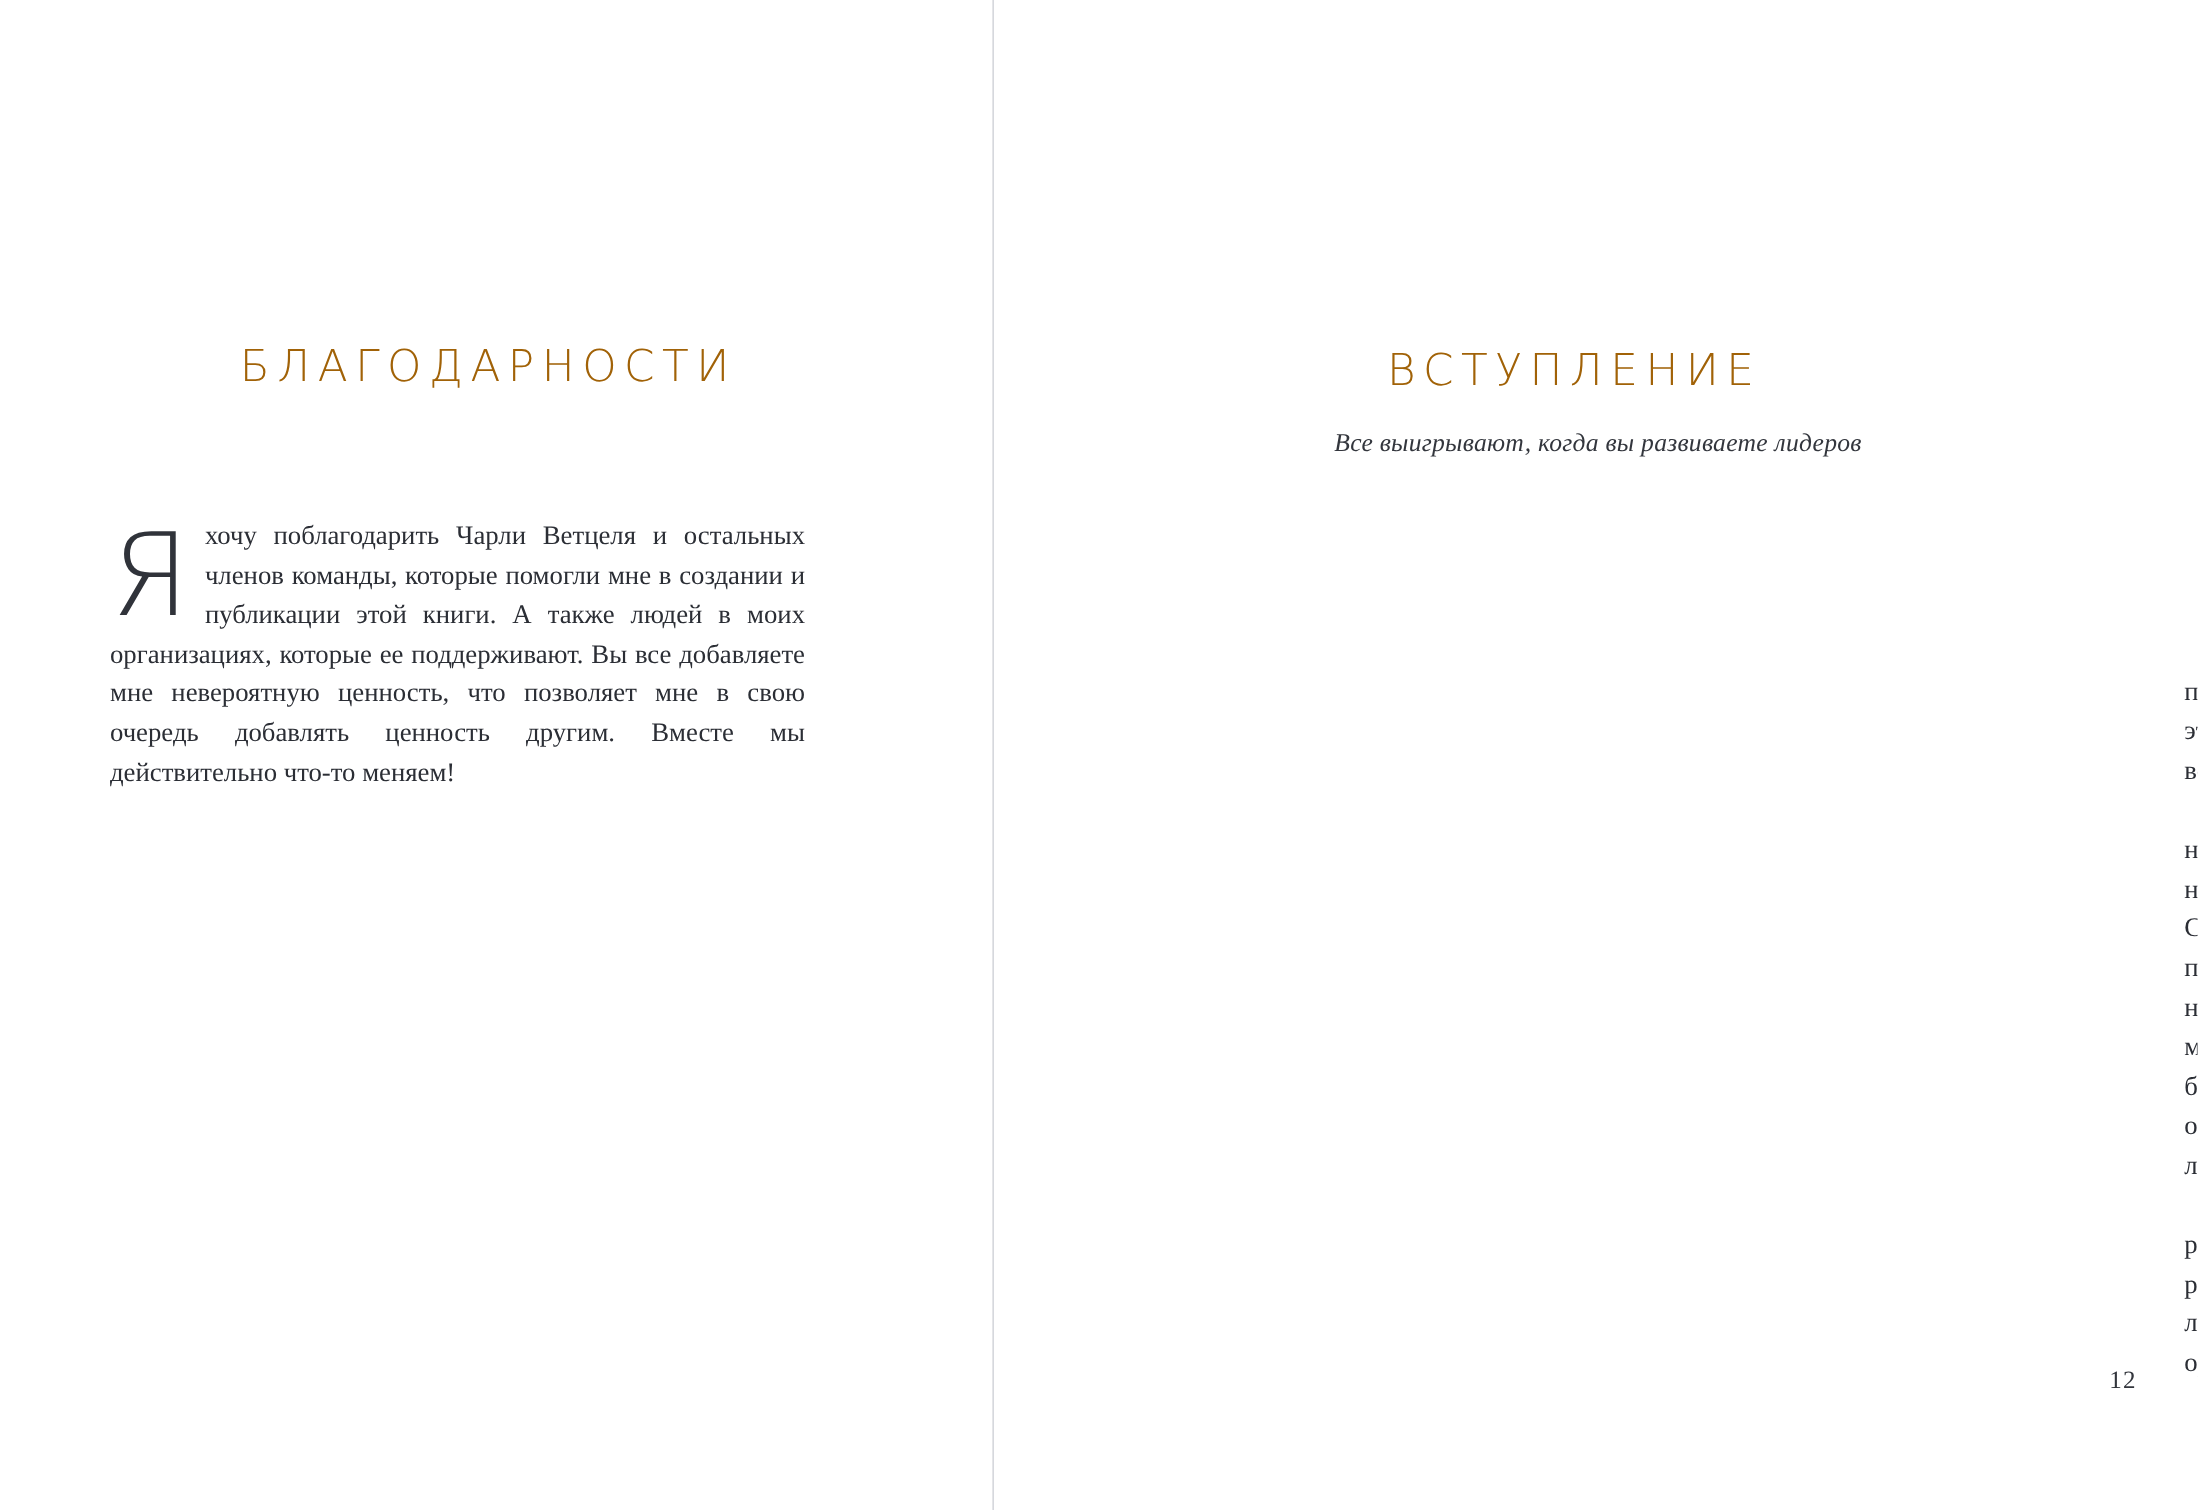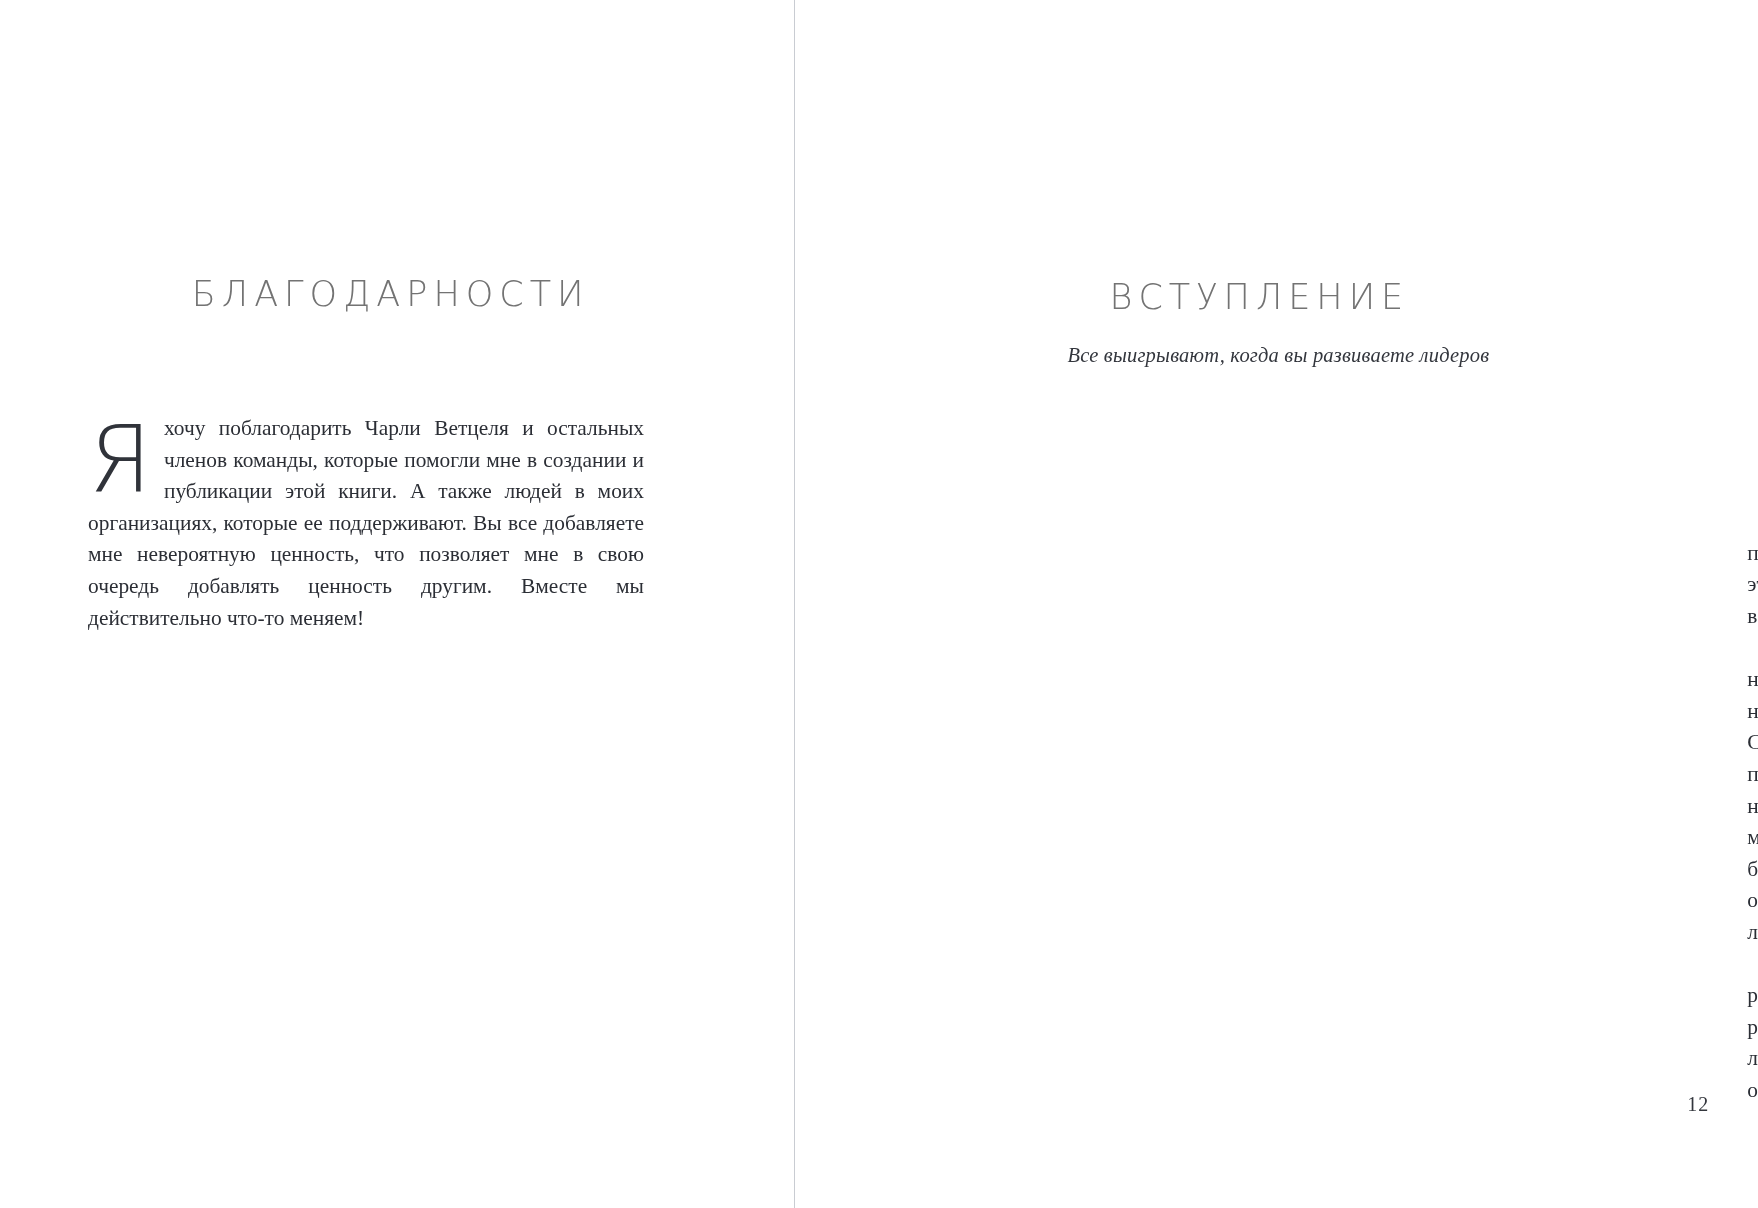--- a/index.html
+++ b/index.html
@@ -36,21 +36,21 @@
   }
   .page-left  { width: 794px; }
   .page-right { width: 964px; margin-left: 28px; }
 
   
   .chapter-title {
     font-family: "DejaVu Sans", sans-serif;
     font-weight: 300;
     font-size: 35px;
     letter-spacing: 6px;
-    color: #737373;
+    color: #a16207;
     text-align: center;
     white-space: nowrap;
   }
   .title-left {
     position: absolute;
     left: 0; right: 0;
     top: 274px;
   }
   .title-right {
     position: absolute;

